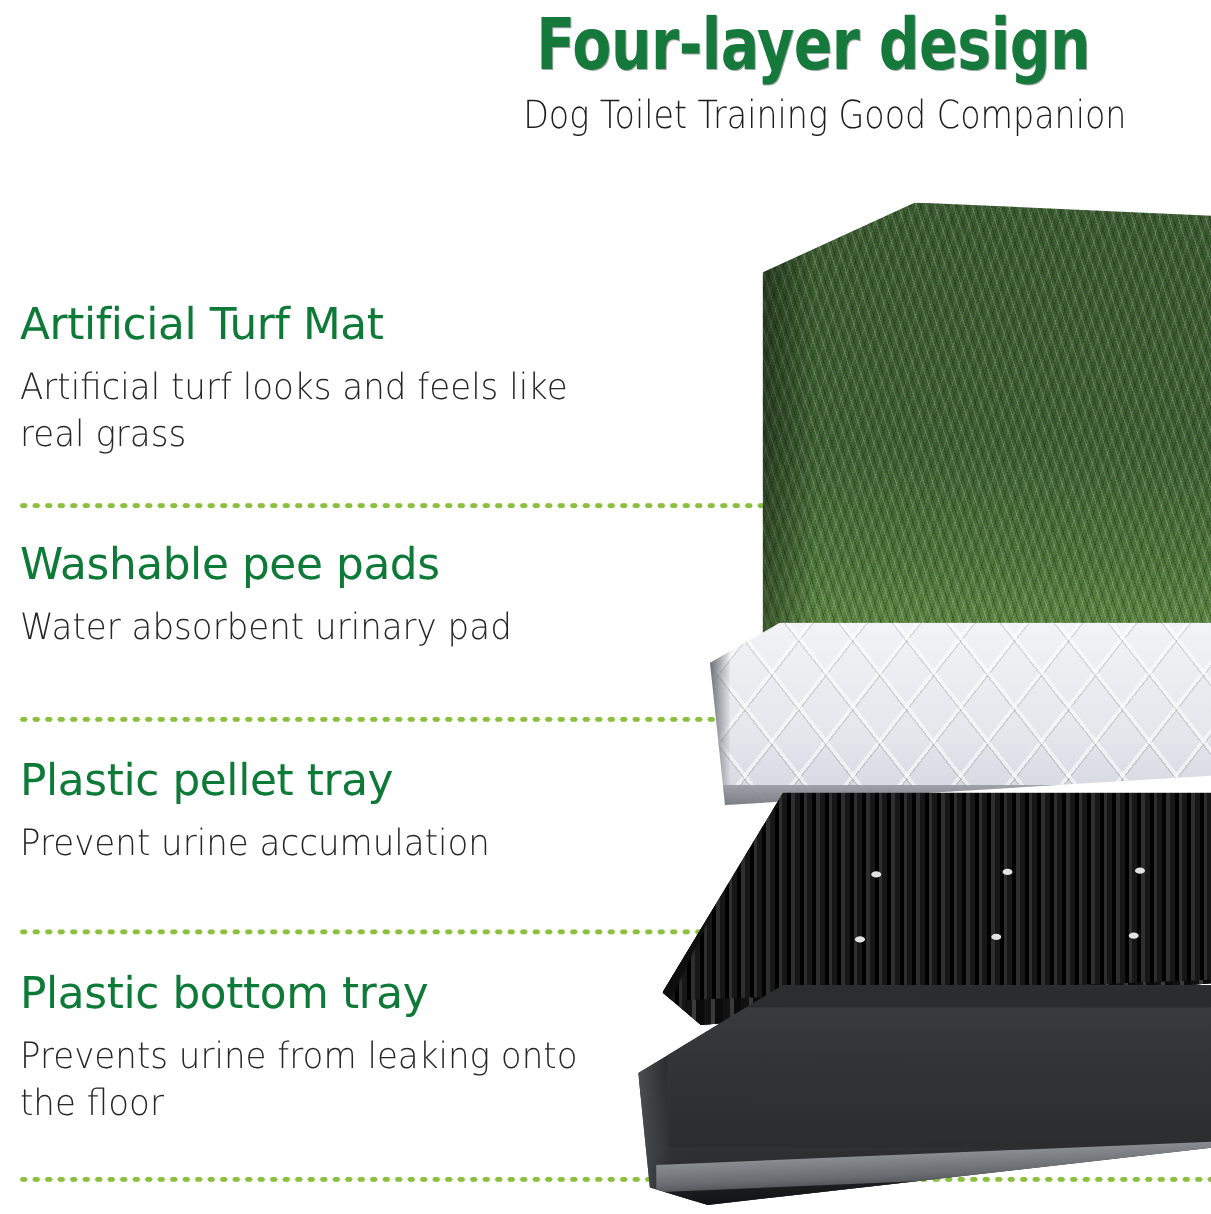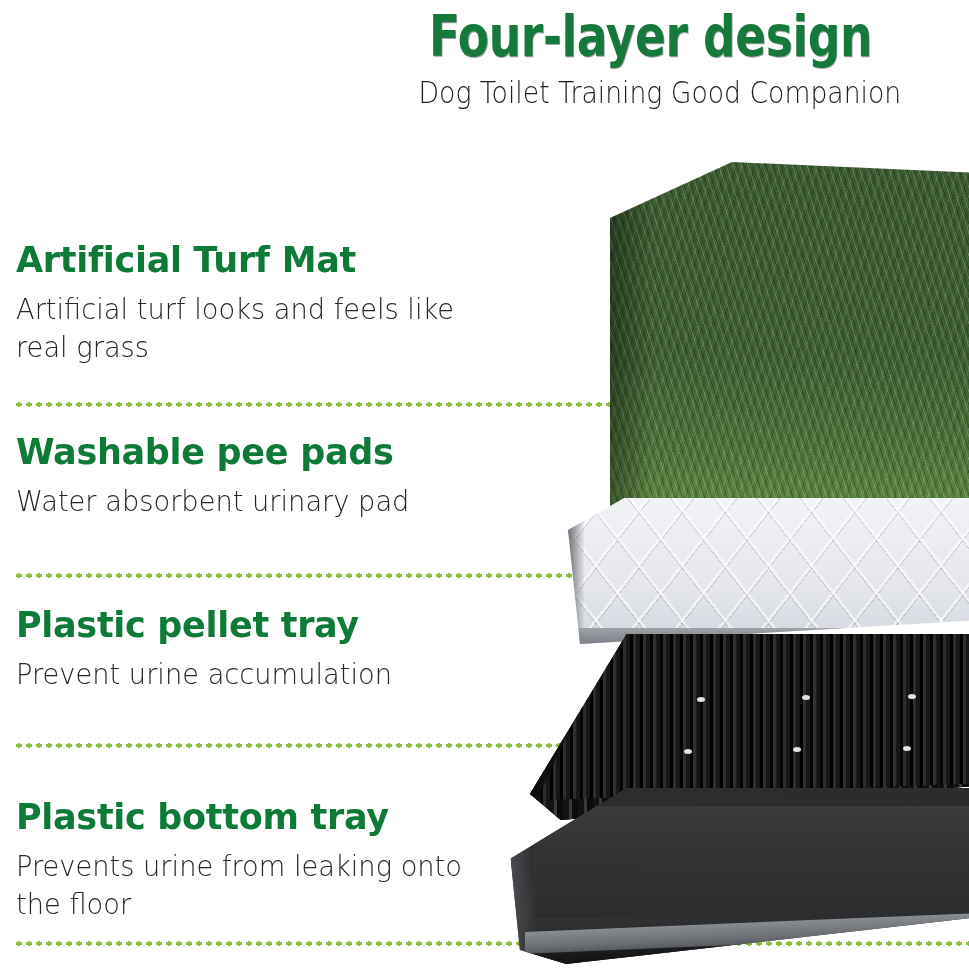--- a/index.html
+++ b/index.html
@@ -63,21 +63,21 @@
   .feature-block {
     position: absolute;
     left: 16px;
     width: 520px;
   }
   .feature-heading {
     margin: 0;
     font-family: "DejaVu Sans", sans-serif;
     font-size: 35px;
     line-height: 40px;
-    font-weight: bold;
+    font-weight: normal;
     color: #0e7a38;
     letter-spacing: -0.3px;
     white-space: nowrap;
   }
   .feature-desc {
     margin: 0;
     padding-top: 10px;
     font-family: "DejaVu Sans", sans-serif;
     font-size: 29px;
     line-height: 38px;
@@ -321,18 +321,18 @@
   <div class="feature-block" style="top:432px">
     <h2 class="feature-heading">Washable pee pads</h2>
     <p class="feature-desc">Water absorbent urinary pad</p>
   </div>
 
   <div class="feature-block" style="top:605px">
     <h2 class="feature-heading">Plastic pellet tray</h2>
     <p class="feature-desc">Prevent urine accumulation</p>
   </div>
 
-  <div class="feature-block" style="top:797px">
+  <div class="feature-block" style="top:775px">
     <h2 class="feature-heading">Plastic bottom tray</h2>
     <p class="feature-desc">Prevents urine from leaking onto the floor</p>
   </div>
 
 </div>
 
 </body></html>

